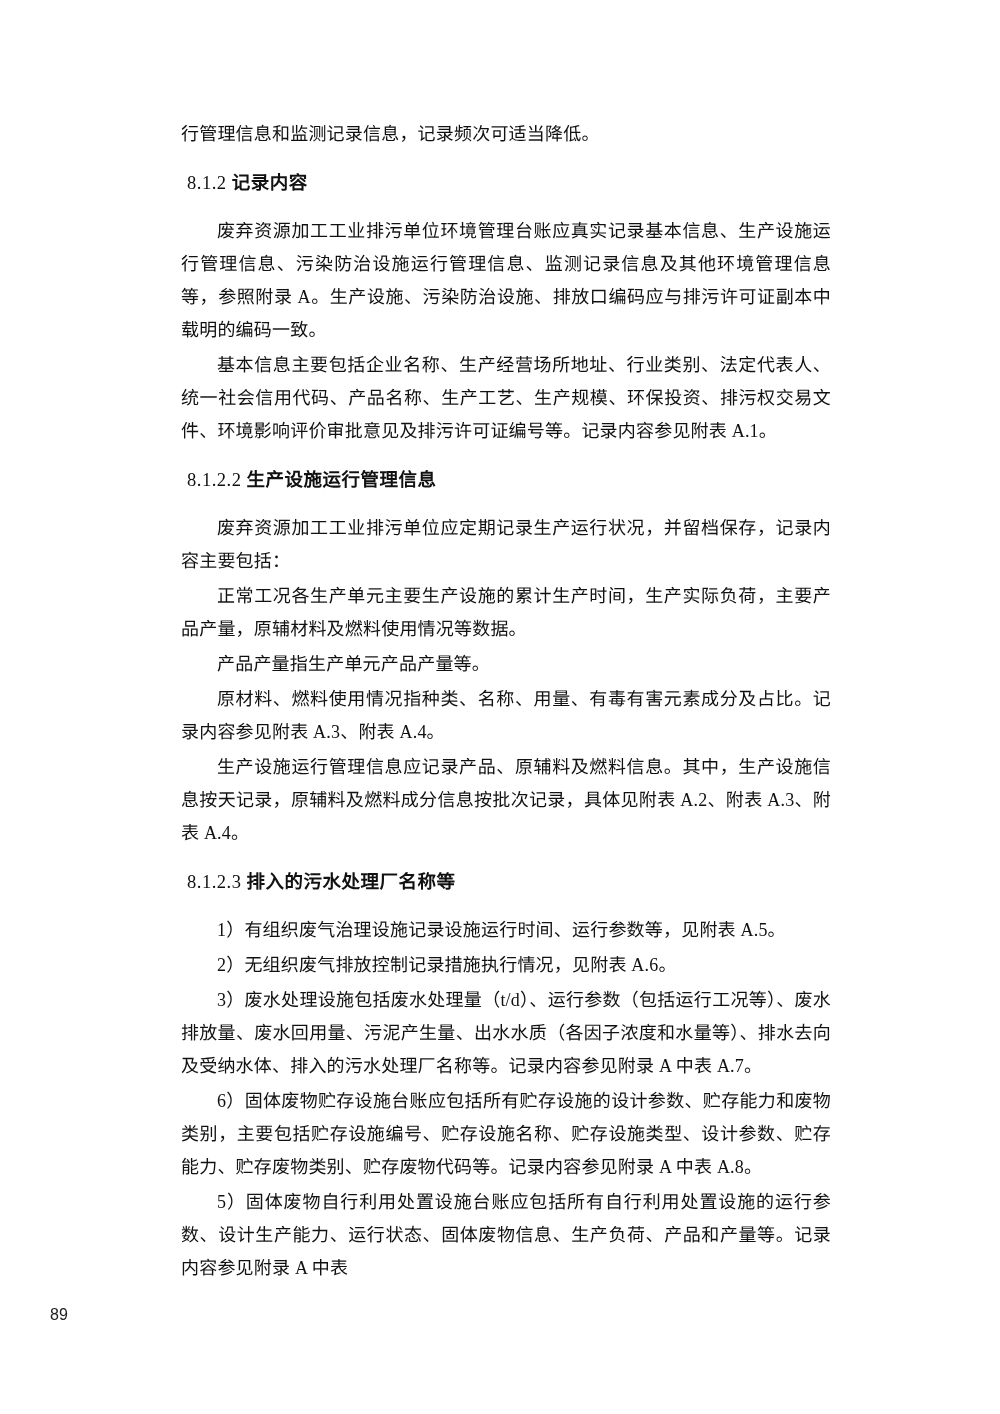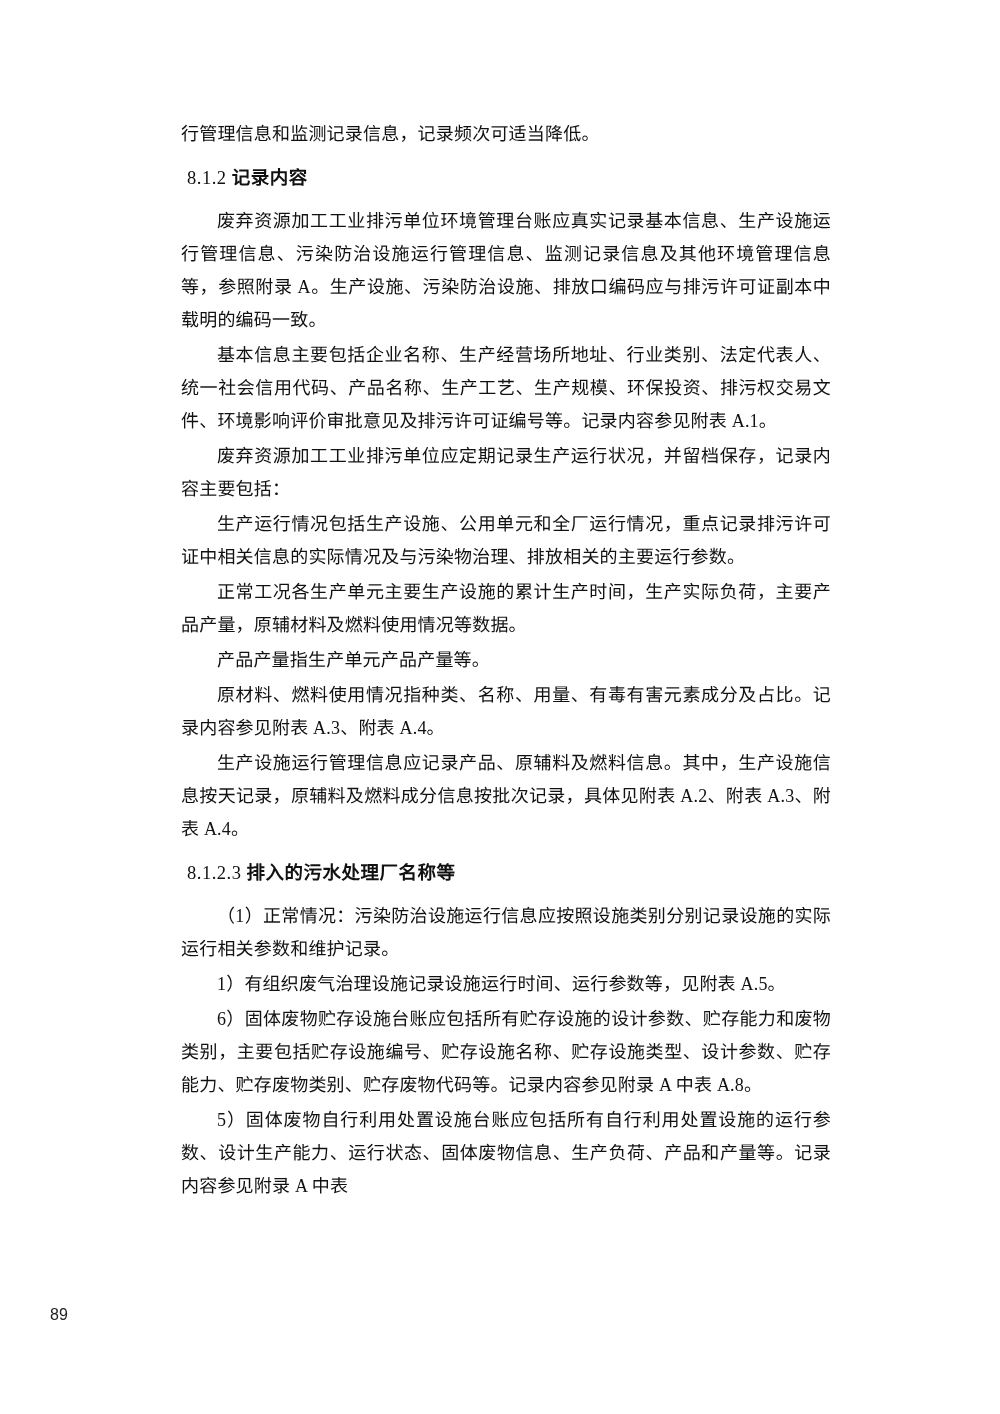--- a/index.html
+++ b/index.html
@@ -30,21 +30,21 @@
     letter-spacing: 0.2px;
     word-break: break-all;
   }
   .para.indent {
     text-indent: 2em;
   }
   .heading {
     margin: 8px 0;
     padding-left: 6px;
     font-size: 18.5px;
-    line-height: 38px;
+    line-height: 47px;
     font-weight: normal;
   }
   .heading .heading-num {
     font-family: "Liberation Serif", "DejaVu Serif", serif;
     font-weight: normal;
     letter-spacing: 0.5px;
   }
   .heading .heading-title {
     font-family: "Liberation Sans", "DejaVu Sans", sans-serif;
     font-weight: bold;
@@ -66,28 +66,29 @@
 </style>
 </head>
 <body>
 
 <div class="page">
   <main class="content" id="content">
       <p class="para">行管理信息和监测记录信息，记录频次可适当降低。</p>
       <h3 class="heading"><span class="heading-num">8.1.2 </span> <span class="heading-title">记录内容</span></h3>
       <p class="para indent">废弃资源加工工业排污单位环境管理台账应真实记录基本信息、生产设施运行管理信息、污染防治设施运行管理信息、监测记录信息及其他环境管理信息等，参照附录 A。生产设施、污染防治设施、排放口编码应与排污许可证副本中载明的编码一致。</p>
       <p class="para indent">基本信息主要包括企业名称、生产经营场所地址、行业类别、法定代表人、统一社会信用代码、产品名称、生产工艺、生产规模、环保投资、排污权交易文件、环境影响评价审批意见及排污许可证编号等。记录内容参见附表 A.1。</p>
+      <h3 class="heading"><span class="heading-num">8.1.2.2 </span> <span class="heading-title">生产设施运行管理信息</span></h3>
       <p class="para indent">废弃资源加工工业排污单位应定期记录生产运行状况，并留档保存，记录内容主要包括：</p>
-      <p class="para indent">生产运行情况包括生产设施、公用单元和全厂运行情况，重点记录排污许可证中相关信息的实际情况及与污染物治理、排放相关的主要运行参数。</p>
       <p class="para indent">正常工况各生产单元主要生产设施的累计生产时间，生产实际负荷，主要产品产量，原辅材料及燃料使用情况等数据。</p>
       <p class="para indent">产品产量指生产单元产品产量等。</p>
       <p class="para indent">原材料、燃料使用情况指种类、名称、用量、有毒有害元素成分及占比。记录内容参见附表 A.3、附表 A.4。</p>
       <p class="para indent">生产设施运行管理信息应记录产品、原辅料及燃料信息。其中，生产设施信息按天记录，原辅料及燃料成分信息按批次记录，具体见附表 A.2、附表 A.3、附表 A.4。</p>
       <h3 class="heading"><span class="heading-num">8.1.2.3 </span> <span class="heading-title">排入的污水处理厂名称等</span></h3>
-      <p class="para indent">（1）正常情况：污染防治设施运行信息应按照设施类别分别记录设施的实际运行相关参数和维护记录。</p>
       <p class="para indent">1）有组织废气治理设施记录设施运行时间、运行参数等，见附表 A.5。</p>
+      <p class="para indent">2）无组织废气排放控制记录措施执行情况，见附表 A.6。</p>
+      <p class="para indent">3）废水处理设施包括废水处理量（t/d）、运行参数（包括运行工况等）、废水排放量、废水回用量、污泥产生量、出水水质（各因子浓度和水量等）、排水去向及受纳水体、排入的污水处理厂名称等。记录内容参见附录 A 中表 A.7。</p>
       <p class="para indent">6）固体废物贮存设施台账应包括所有贮存设施的设计参数、贮存能力和废物类别，主要包括贮存设施编号、贮存设施名称、贮存设施类型、设计参数、贮存能力、贮存废物类别、贮存废物代码等。记录内容参见附录 A 中表 A.8。</p>
       <p class="para indent">5）固体废物自行利用处置设施台账应包括所有自行利用处置设施的运行参数、设计生产能力、运行状态、固体废物信息、生产负荷、产品和产量等。记录内容参见附录 A 中表</p>
     </main>
   <footer class="page-footer">
     <span class="page-number">89</span>
   </footer>
 </div>
 
 </body></html>

